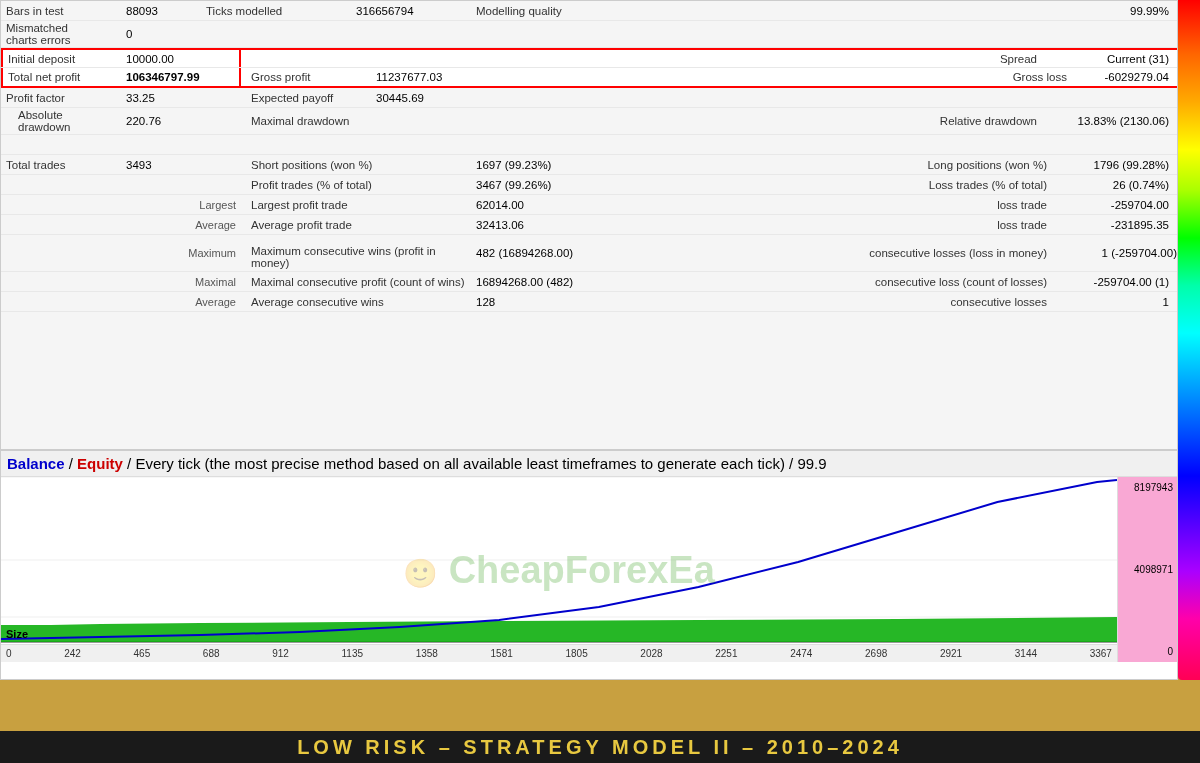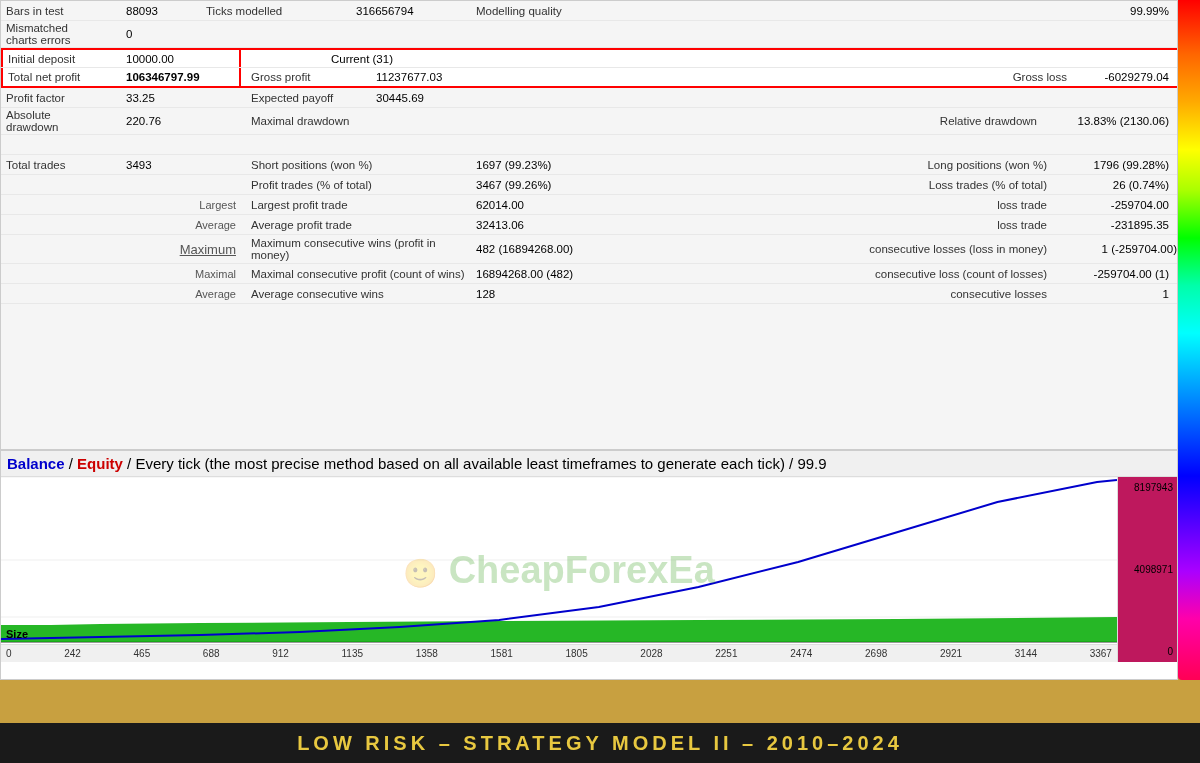--- a/index.html
+++ b/index.html
@@ -82,21 +82,21 @@
       background: #fff;
       display: flex;
     }
     .chart-svg-area {
       flex: 1;
       position: relative;
       overflow: hidden;
     }
     .chart-yaxis {
       width: 60px;
-      background: #be185d;
+      background: #f9a8d4;
       border-left: 1px solid #ddd;
       display: flex;
       flex-direction: column;
       justify-content: space-between;
       padding: 5px 4px;
       font-size: 10px;
       text-align: right;
     }
     .watermark {
       position: absolute;
@@ -109,21 +109,21 @@
       white-space: nowrap;
       pointer-events: none;
       font-family: Arial, sans-serif;
     }
     
     .bottom-bar {
       position: absolute;
       bottom: 0;
       left: 0;
       right: 0;
-      height: 40px;
+      height: 32px;
       background: #1a1a1a;
       display: flex;
       align-items: center;
       justify-content: center;
     }
     .bottom-text {
       color: #e8c840;
       font-size: 20px;
       font-weight: bold;
       letter-spacing: 4px;
@@ -153,41 +153,42 @@
         <span>Mismatched</span>
         <span>charts errors</span>
       </div>
       <div class="scell sval" style="width:80px;">0</div>
     </div>
 
     <div class="srow" style="border-top: 2px solid red; background:#fff;">
       <div class="scell slabel" style="width:120px; border-left: 2px solid red;">Initial deposit</div>
       <div class="scell sval" style="width:120px; border-right: 2px solid red;">10000.00</div>
       <div class="scell" style="width:40px;"></div>
+      <div class="scell slabel" style="flex:1; justify-content:flex-end; padding-right:20px;">Spread</div>
       <div class="scell sval" style="width:120px; justify-content:flex-end; padding-right:8px;">Current (31)</div>
     </div>
 
     <div class="srow" style="border-bottom: 2px solid red; background:#fff;">
       <div class="scell slabel" style="width:120px; border-left: 2px solid red;">Total net profit</div>
       <div class="scell sval" style="width:120px; border-right: 2px solid red; font-weight:bold;">106346797.99</div>
       <div class="scell slabel" style="width:130px; padding-left:10px;">Gross profit</div>
       <div class="scell sval" style="width:120px;">11237677.03</div>
       <div class="scell slabel" style="flex:1; justify-content:flex-end; padding-right:10px;">Gross loss</div>
       <div class="scell sval" style="width:100px; justify-content:flex-end; padding-right:8px;">-6029279.04</div>
     </div>
 
     <div class="srow">
       <div class="scell slabel" style="width:120px;">Profit factor</div>
       <div class="scell sval" style="width:120px;">33.25</div>
       <div class="scell slabel" style="width:130px; padding-left:10px;">Expected payoff</div>
       <div class="scell sval" style="width:120px;">30445.69</div>
     </div>
 
     <div class="srow">
-      <div class="scell slabel" style="width:120px; flex-direction:column; align-items:flex-start; padding:1px 5px;">
+      <div class="scell slabel" style="width:120px; flex-direction:column; align-items:flex-start; padding:1px 17px;">
         <span>Absolute</span>
         <span>drawdown</span>
       </div>
       <div class="scell sval" style="width:120px;">220.76</div>
       <div class="scell slabel" style="width:130px; padding-left:10px;">Maximal drawdown</div>
       <div class="scell slabel" style="flex:1; text-align:right; justify-content:flex-end; padding-right:10px;">Relative drawdown</div>
       <div class="scell sval" style="width:130px; justify-content:flex-end; padding-right:8px;">13.83% (2130.06)</div>
     </div>
 
     <div class="srow" style="height:8px;"></div>
@@ -223,22 +224,22 @@
       <div class="scell slabel" style="width:120px;"></div>
       <div class="scell sval" style="width:120px; justify-content:flex-end; padding-right:5px; font-size:11px; color:#555;">Average</div>
       <div class="scell slabel" style="width:230px; padding-left:10px;">Average  profit trade</div>
       <div class="scell sval" style="width:130px;">32413.06</div>
       <div class="scell slabel" style="flex:1; text-align:right; justify-content:flex-end; padding-right:10px;">loss trade</div>
       <div class="scell sval" style="width:120px; justify-content:flex-end; padding-right:8px;">-231895.35</div>
     </div>
 
     <div class="srow">
       <div class="scell slabel" style="width:120px;"></div>
-      <div class="scell sval" style="width:120px; justify-content:flex-end; padding-right:5px; font-size:13px; color:#555;text-decoration:underline;">Maximum</div>
-      <div class="scell slabel" style="width:230px; padding-left:10px;">Maximum  consecutive wins (profit in money)</div>
+      <div class="scell sval" style="width:120px; justify-content:flex-end; padding-right:5px; font-size:11px; color:#555;">Maximum</div>
+      <div class="scell slabel" style="width:230px; padding-left:10px;margin-top:8px;">Maximum  consecutive wins (profit in money)</div>
       <div class="scell sval" style="width:130px;">482 (16894268.00)</div>
       <div class="scell slabel" style="flex:1; text-align:right; justify-content:flex-end; padding-right:10px;">consecutive losses (loss in money)</div>
       <div class="scell sval" style="width:120px; justify-content:flex-end; padding-right:0;">1 (-259704.00)</div>
     </div>
 
     <div class="srow">
       <div class="scell slabel" style="width:120px;"></div>
       <div class="scell sval" style="width:120px; justify-content:flex-end; padding-right:5px; font-size:11px; color:#555;">Maximal</div>
       <div class="scell slabel" style="width:230px; padding-left:10px;">Maximal  consecutive profit (count of wins)</div>
       <div class="scell sval" style="width:130px;">16894268.00 (482)</div>

